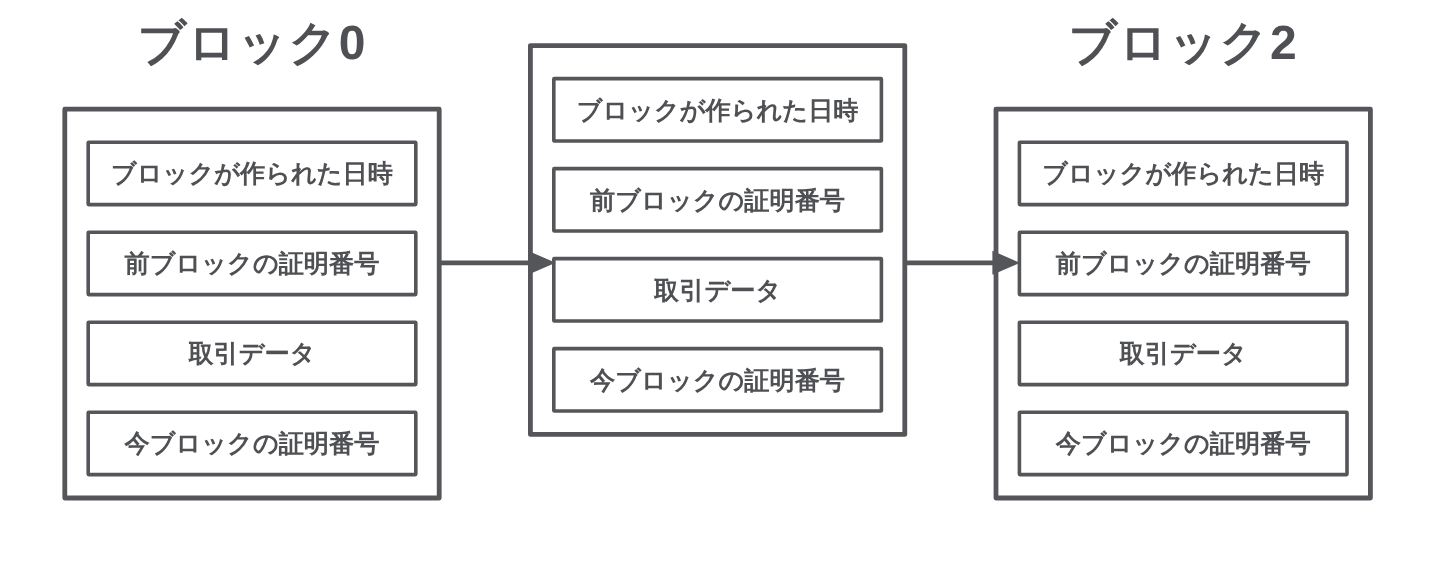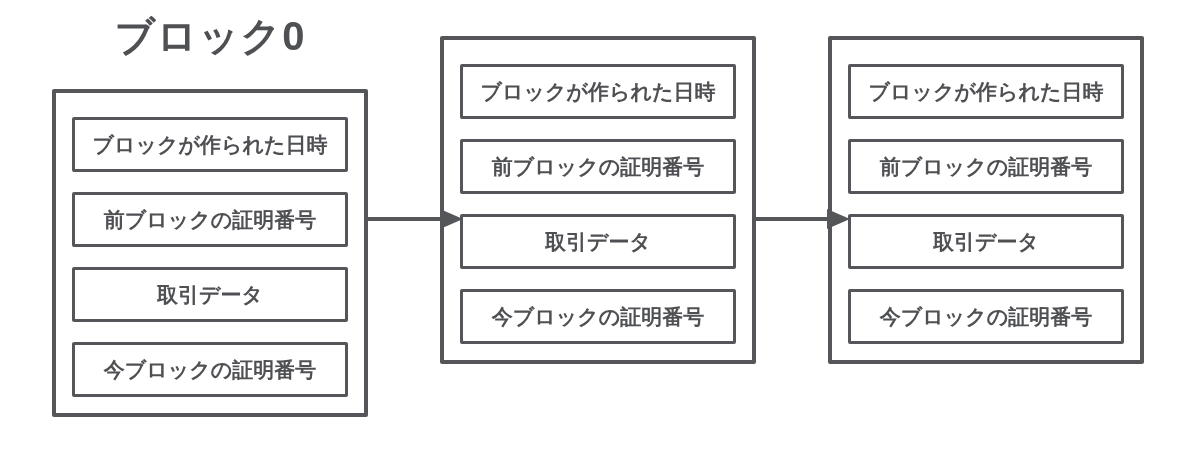--- a/index.html
+++ b/index.html
@@ -90,20 +90,21 @@
   <div class="block-group b1">
     <div class="block-box">
       <div class="field-box">ブロックが作られた日時</div>
       <div class="field-box">前ブロックの証明番号</div>
       <div class="field-box">取引データ</div>
       <div class="field-box">今ブロックの証明番号</div>
     </div>
   </div>
 
   <div class="block-group b2">
+    <div class="block-title">ブロック2</div>
     <div class="block-box">
       <div class="field-box">ブロックが作られた日時</div>
       <div class="field-box">前ブロックの証明番号</div>
       <div class="field-box">取引データ</div>
       <div class="field-box">今ブロックの証明番号</div>
     </div>
   </div>
 
   <svg class="arrow a0" viewBox="0 0 100 26" aria-hidden="true">
     <line x1="1" y1="13" x2="78" y2="13"></line>

